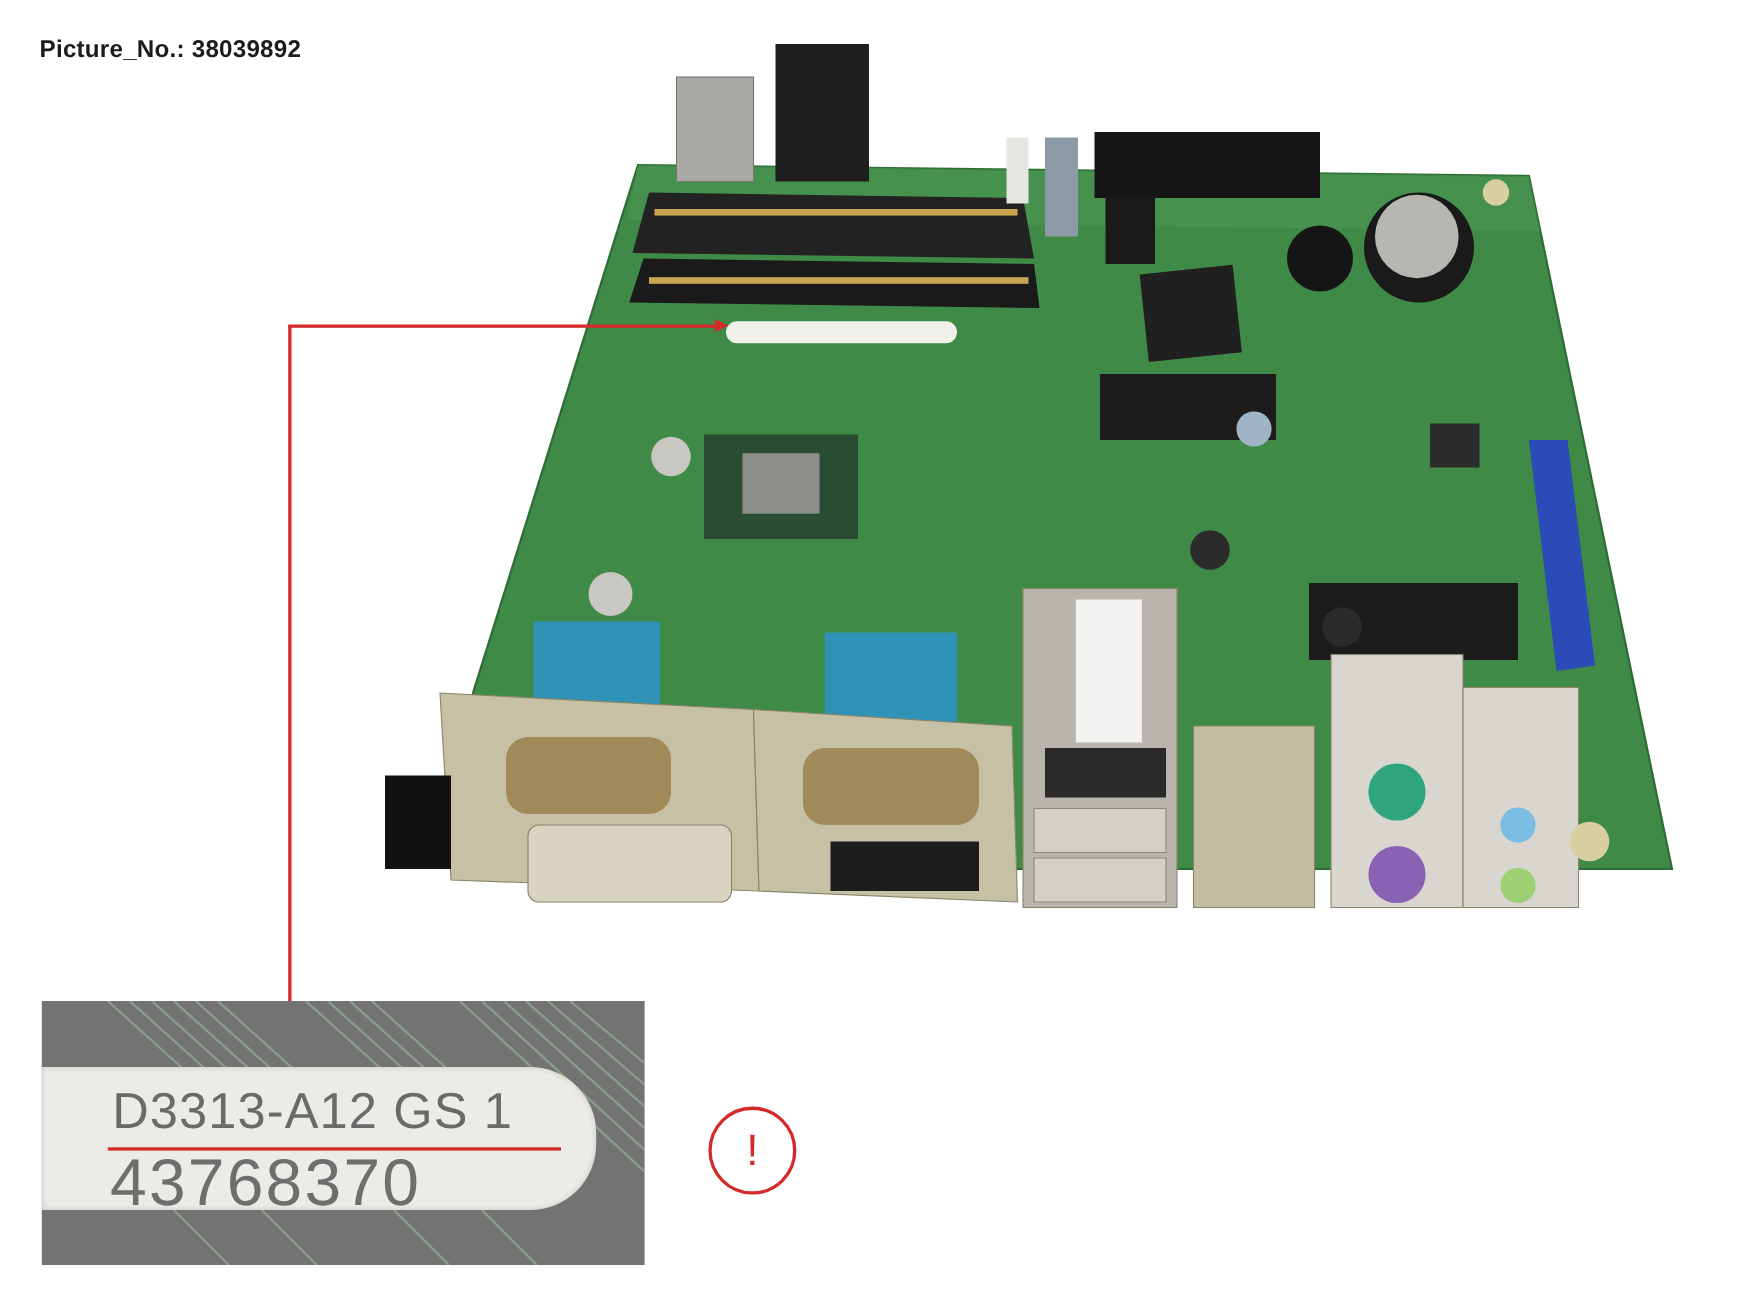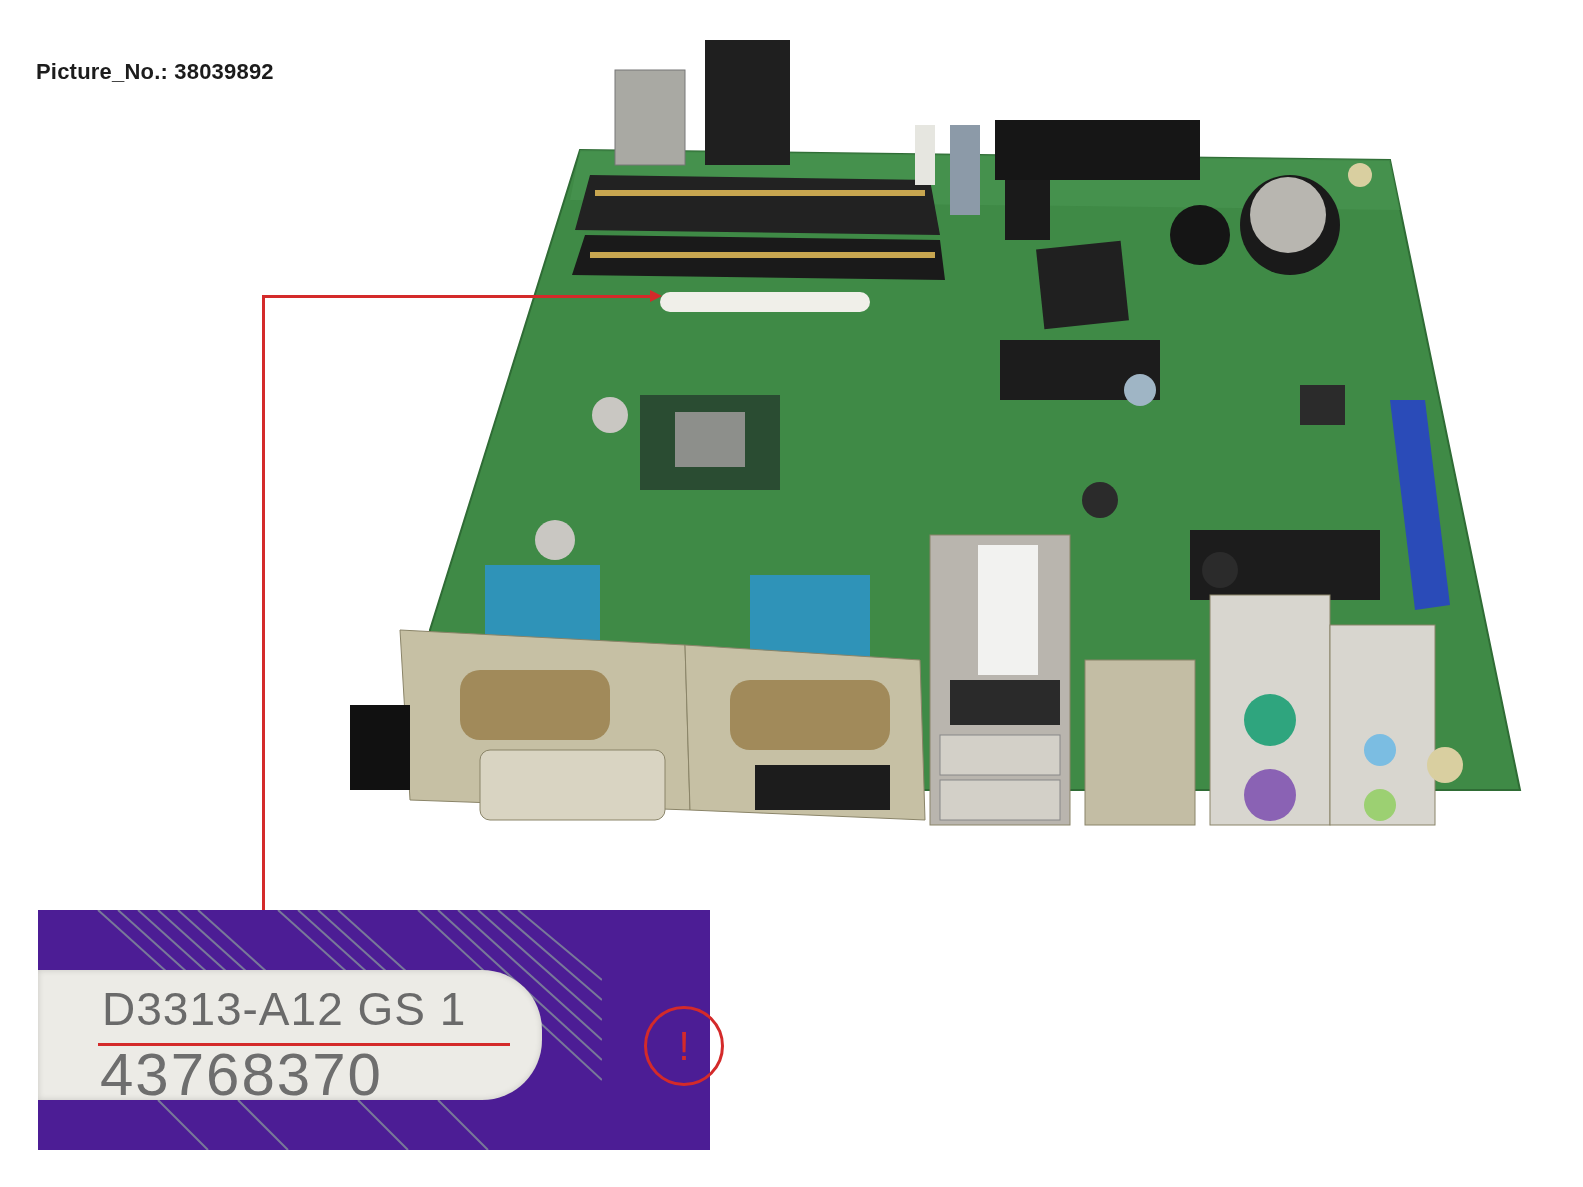--- a/index.html
+++ b/index.html
@@ -1,22 +1,22 @@
 <!DOCTYPE html>
 <html><head>
 <meta charset="utf-8">
 <style>
   html, body { margin:0; padding:0; background:#ffffff; }
   body { width:1583px; height:1187px; position:relative; overflow:hidden; font-family:"Liberation Sans", sans-serif; }
-  .title { position:absolute; left:36px; top:32px; font-size:22px; font-weight:bold; color:#1c1c1c; letter-spacing:0.2px;margin-top:27px; }
+  .title { position:absolute; left:36px; top:32px; font-size:22px; font-weight:bold; color:#1c1c1c; letter-spacing:0.2px; }
   .board-wrap { position:absolute; left:340px; top:30px; width:1200px; height:820px; }
   .callout-v { position:absolute; left:262px; top:296px; width:3px; height:614px; background:#d42a2a; }
   .callout-h { position:absolute; left:262px; top:295px; width:392px; height:3px; background:#d42a2a; }
   .callout-arrow { position:absolute; left:650px; top:290px; width:0; height:0; border-top:6px solid transparent; border-bottom:6px solid transparent; border-left:12px solid #d42a2a; }
-  .inset { position:absolute; left:38px; top:910px; width:672px; height:240px; overflow:hidden; background:#4c1d95; }
+  .inset { position:absolute; left:38px; top:910px; width:548px; height:240px; overflow:hidden; background:#737373; }
   .inset-label { position:absolute; left:0; top:60px; width:504px; height:130px; background:#ecebe6; border-radius:0 60px 60px 0; box-shadow:inset 0 0 6px rgba(0,0,0,0.15); }
   .inset-line1 { position:absolute; left:64px; top:12px; font-size:46px; color:#6a6a6a; letter-spacing:1px; }
   .inset-underline { position:absolute; left:60px; top:73px; width:412px; height:3px; background:#d42a2a; }
   .inset-line2 { position:absolute; left:62px; top:70px; font-size:60px; font-weight:normal; color:#6e6e6e; letter-spacing:2px; }
   .warn { position:absolute; left:644px; top:1006px; width:80px; height:80px; border:3px solid #d42a2a; border-radius:50%; box-sizing:border-box; display:flex; align-items:center; justify-content:center; color:#d42a2a; font-size:40px; font-family:"Liberation Sans", sans-serif; }
 </style>
 </head>
 <body>
 
 <div class="title">Picture_No.: 38039892</div>

